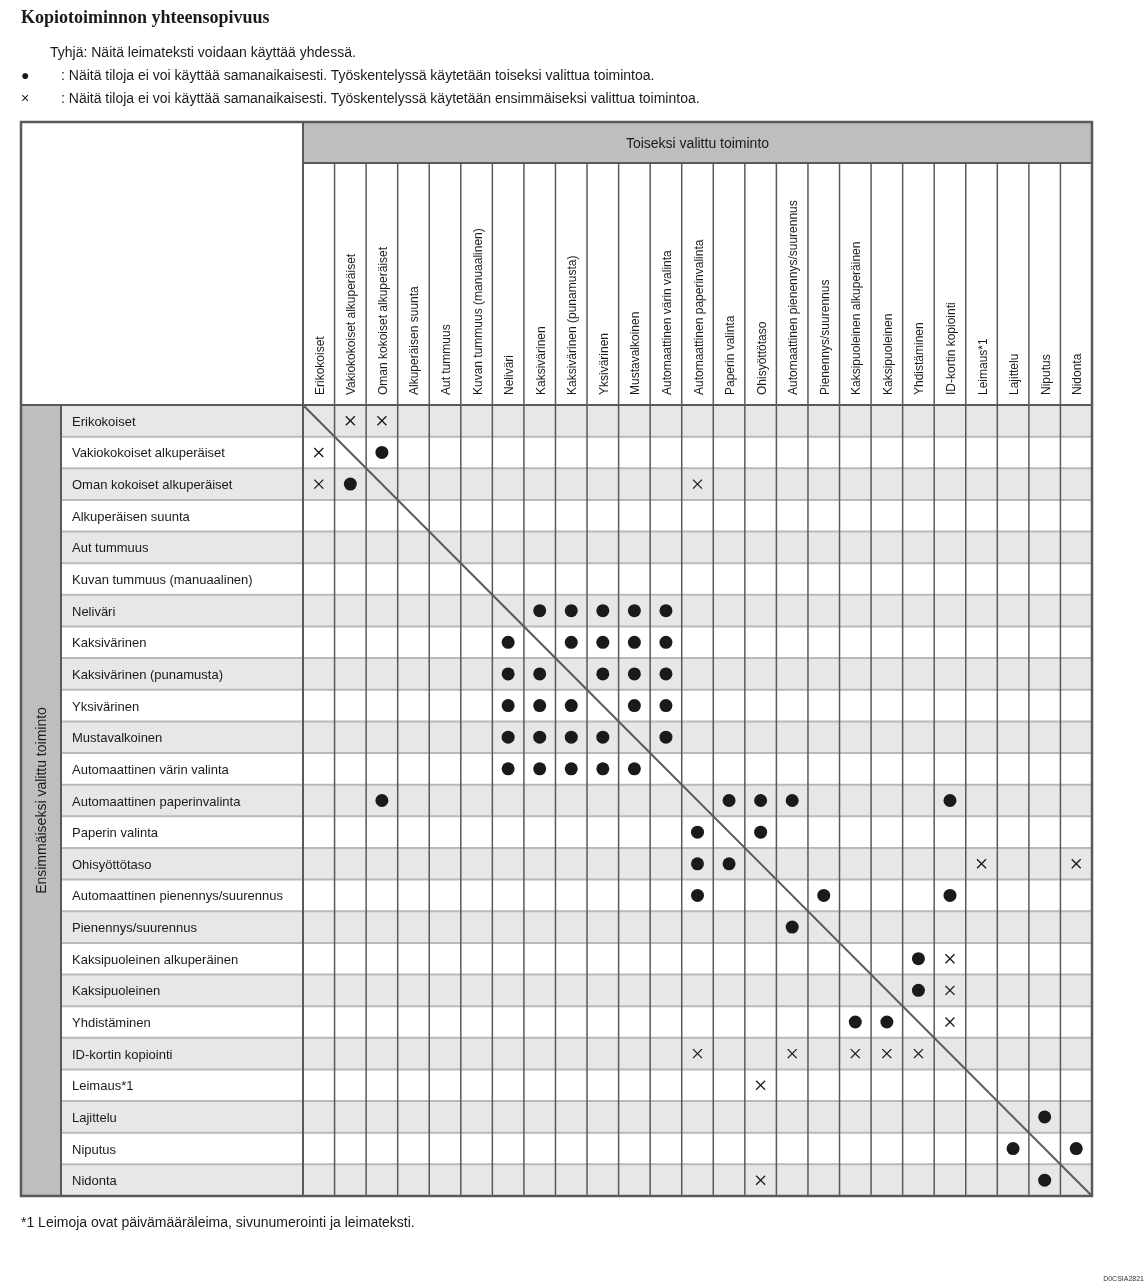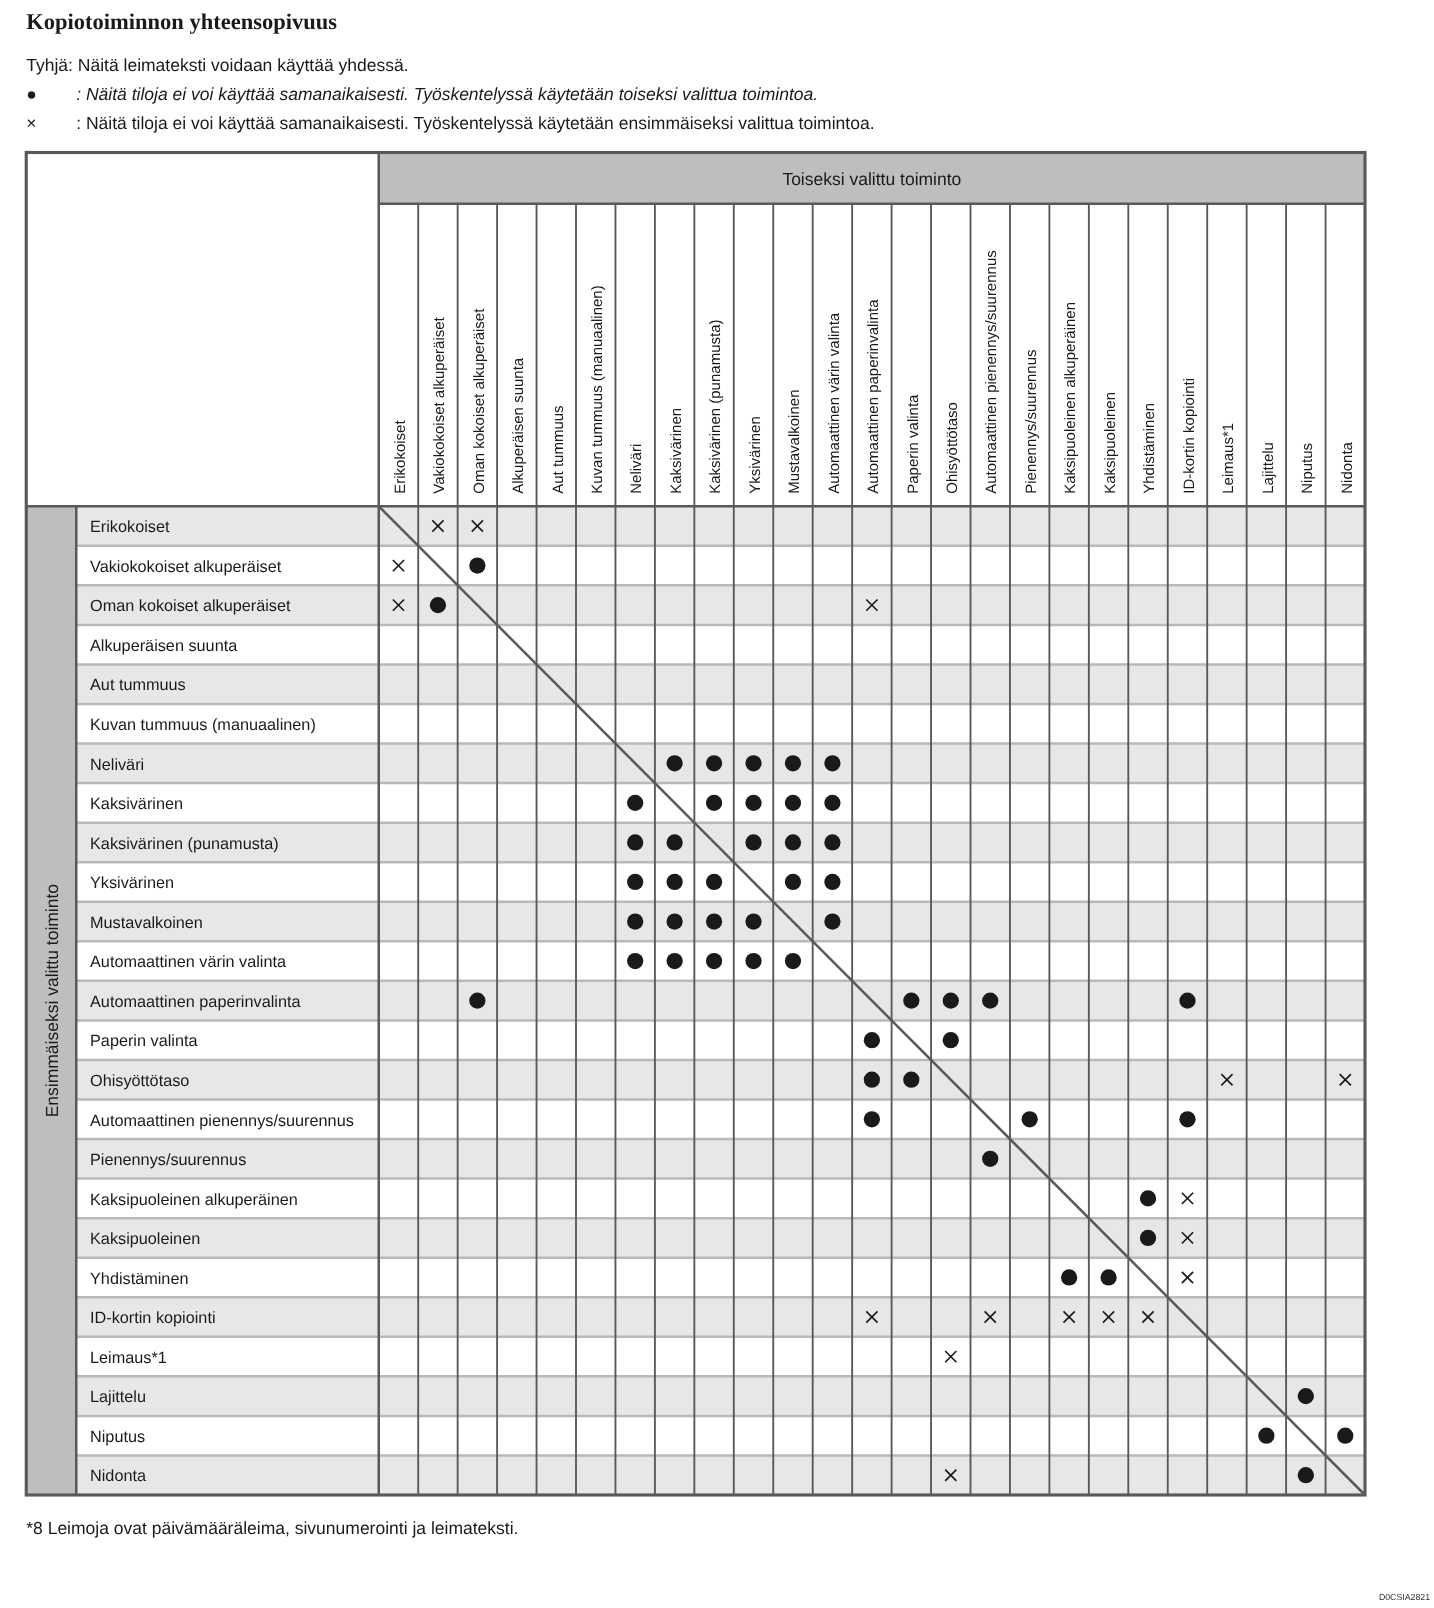--- a/index.html
+++ b/index.html
@@ -1,34 +1,34 @@
 <!DOCTYPE html>
 <html><head>
 <meta charset="utf-8">
 <style>
   html, body { margin: 0; padding: 0; background: #ffffff; }
   body { width: 1147px; height: 1286px; position: relative; overflow: hidden;
          font-family: "Liberation Sans", sans-serif; color: #1a1a1a; }
   .title { position: absolute; left: 21px; top: 7px; font-size: 18px; font-weight: bold; font-family: Liberation Serif, serif; }
   .legend { position: absolute; left: 21px; font-size: 14px; line-height: 16px; }
   .legend .sym { display: inline-block; width: 40px; }
-  .legend .sym.w { width: auto; }
+  .legend .sym.w { width: auto; margin-left: 29px; }
   #grid { position: absolute; left: 0; top: 0; }
   .footnote { position: absolute; left: 21px; top: 1214px; font-size: 14px; }
   .docid { position: absolute; right: 3px; top: 1275px; font-size: 7px; color: #333; }
 </style>
 </head>
 <body>
 
 <div class="title">Kopiotoiminnon yhteensopivuus</div>
 
 <div class="legend" style="top:44px;">
   <span class="sym w">Tyhjä</span><span>: Näitä leimateksti voidaan käyttää yhdessä.</span>
 </div>
-<div class="legend" style="top:67px;font-style:italic;">
+<div class="legend" style="top:67px;">
   <span class="sym">●</span><span>: Näitä tiloja ei voi käyttää samanaikaisesti. Työskentelyssä käytetään toiseksi valittua toimintoa.</span>
 </div>
 <div class="legend" style="top:90px;">
   <span class="sym">×</span><span>: Näitä tiloja ei voi käyttää samanaikaisesti. Työskentelyssä käytetään ensimmäiseksi valittua toimintoa.</span>
 </div>
 
 <svg id="grid" width="1147" height="1286" xmlns="http://www.w3.org/2000/svg">
     <rect x="303" y="122" width="789" height="41" fill="#bcbec0"></rect>
     <rect x="21" y="405" width="40" height="791" fill="#bcbec0"></rect>
     <rect x="61" y="405" width="1031" height="31.64" fill="#e6e7e8"></rect>
@@ -266,14 +266,14 @@
     <circle cx="1044.66" cy="1116.8999999999999" r="6.5" fill="#1a1a1a"></circle>
     <circle cx="1013.0999999999999" cy="1148.54" r="6.5" fill="#1a1a1a"></circle>
     <circle cx="1076.22" cy="1148.54" r="6.5" fill="#1a1a1a"></circle>
     <g>
       <line x1="756.1199999999999" y1="1175.68" x2="765.1199999999999" y2="1184.68" stroke="#1a1a1a" stroke-width="1.3"></line>
       <line x1="756.1199999999999" y1="1184.68" x2="765.1199999999999" y2="1175.68" stroke="#1a1a1a" stroke-width="1.3"></line>
     </g>
     <circle cx="1044.66" cy="1180.18" r="6.5" fill="#1a1a1a"></circle>
   </svg>
 
-<div class="footnote">*8  Leimoja ovat päivämääräleima, sivunumerointi ja leimateksti.</div>
+<div class="footnote">*1  Leimoja ovat päivämääräleima, sivunumerointi ja leimateksti.</div>
 <div class="docid">D0CSIA2821</div>
 
 </body></html>

